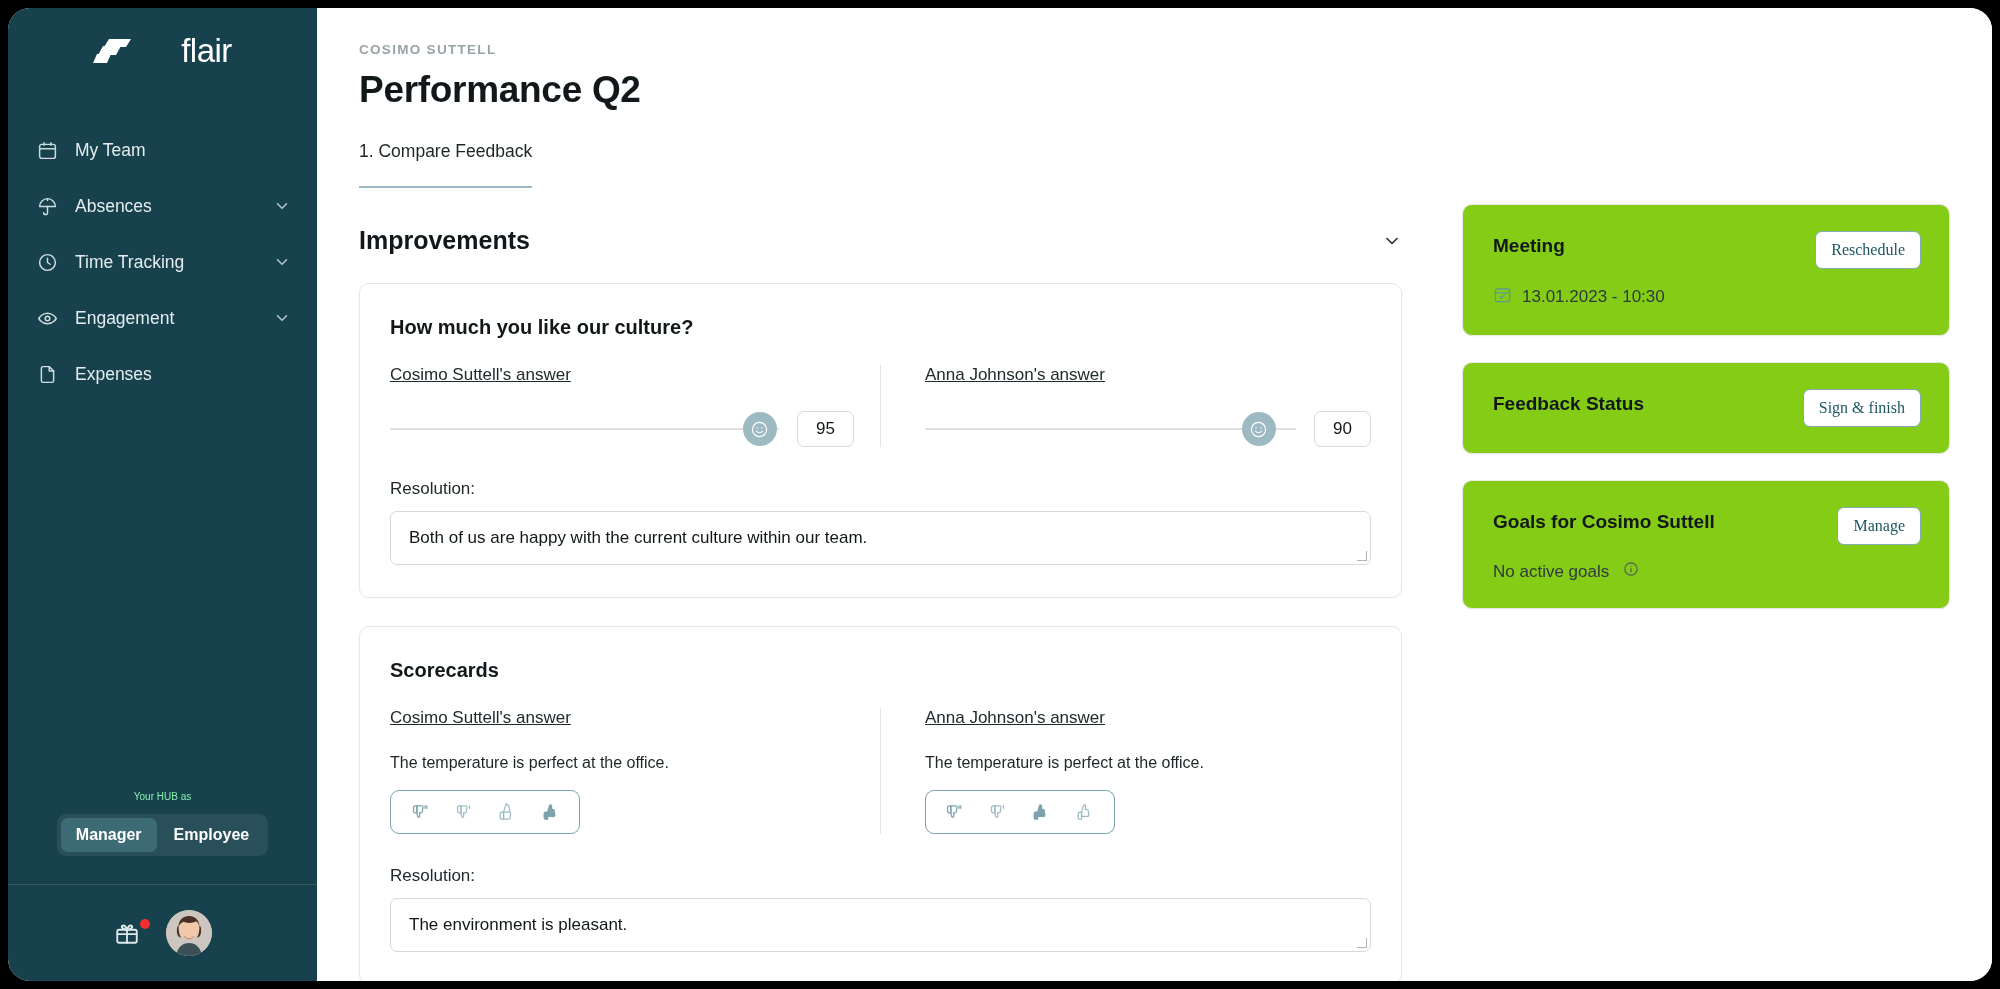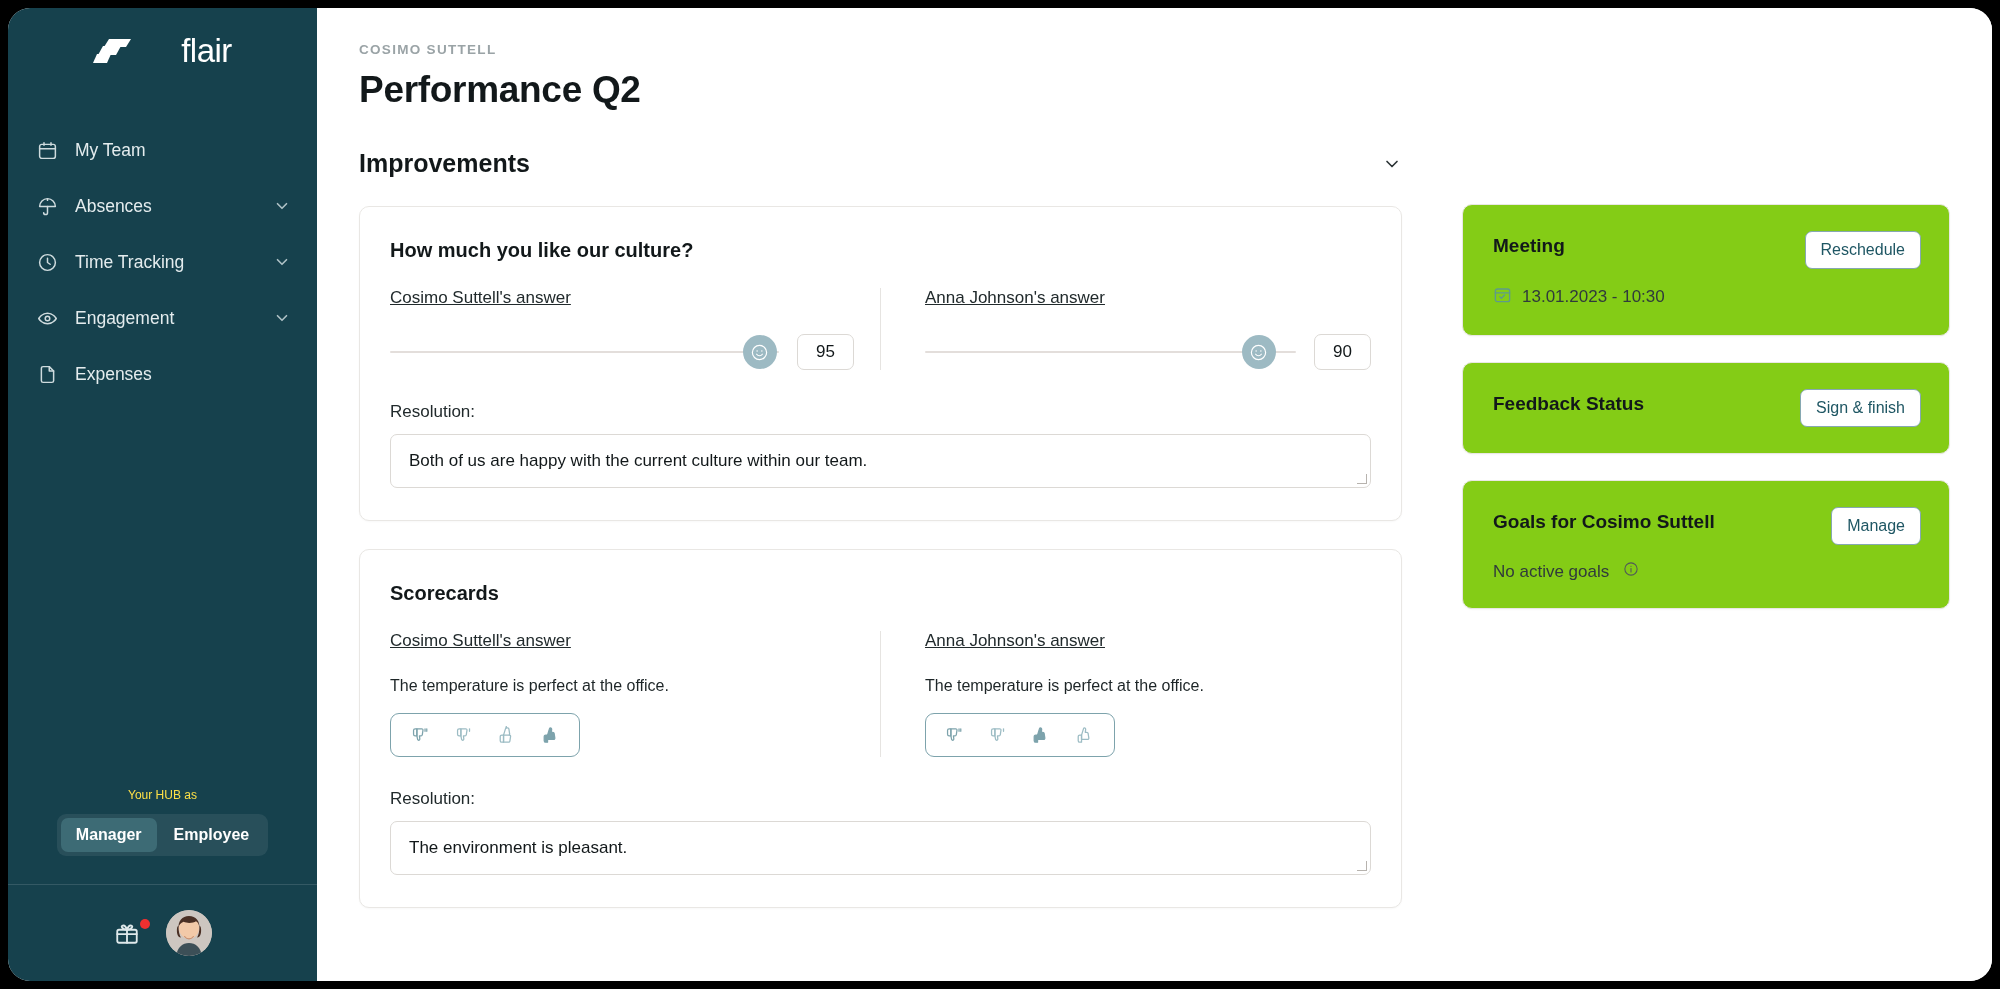--- a/index.html
+++ b/index.html
@@ -77,22 +77,22 @@
 
   .sidebar-spacer { flex: 1 1 auto; }
 
   .hub-block {
     padding: 0 28px 0 28px;
     display: flex;
     flex-direction: column;
     align-items: center;
   }
   .hub-label {
-    color: #fde047;
-    font-size: 12px;
+    color: #86efac;
+    font-size: 10px;
     margin-bottom: 12px;
   }
   .hub-toggle {
     display: flex;
     background: rgba(255,255,255,0.08);
     border-radius: 9px;
     padding: 4px;
     gap: 2px;
   }
   .hub-btn {
@@ -372,21 +372,21 @@
     font-size: 19px;
     font-weight: 700;
     color: #12181a;
     padding-top: 4px;
   }
   .rail-btn {
     border: 1px solid #86a8b1;
     border-radius: 7px;
     background: #fff;
     color: #1e5663;
-    font-family: Liberation Sans, sans-serif;
+    font-family: Liberation Serif, serif;
     font-size: 16px;
     padding: 9px 15px;
     cursor: pointer;
     white-space: nowrap;
   }
 
   .rail-sub {
     display: flex;
     align-items: center;
     gap: 10px;
@@ -522,20 +522,23 @@
   </aside>
 
   <main class="main">
     <div class="main-inner">
 
       <div class="content-col">
 
         <div class="eyebrow">COSIMO SUTTELL</div>
         <h1 class="page-title">Performance Q2</h1>
 
+        <div class="tabbar">
+          <span class="tab">1. Compare Feedback</span>
+        </div>
 
         <div class="section-head">
           <div class="section-title">Improvements</div>
           <span class="section-chev">
             <svg viewBox="0 0 24 24" width="20" height="20" fill="none" stroke="#2b3335" stroke-width="2" stroke-linecap="round" stroke-linejoin="round">
                 <path d="M6 9l6 6 6-6"></path>
               </svg>
           </span>
         </div>
 

